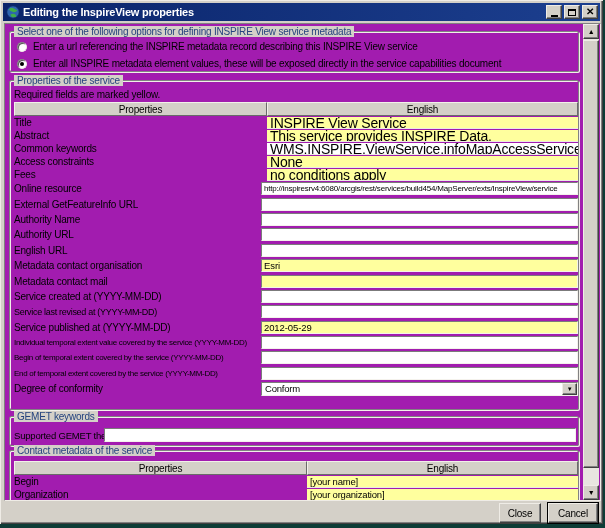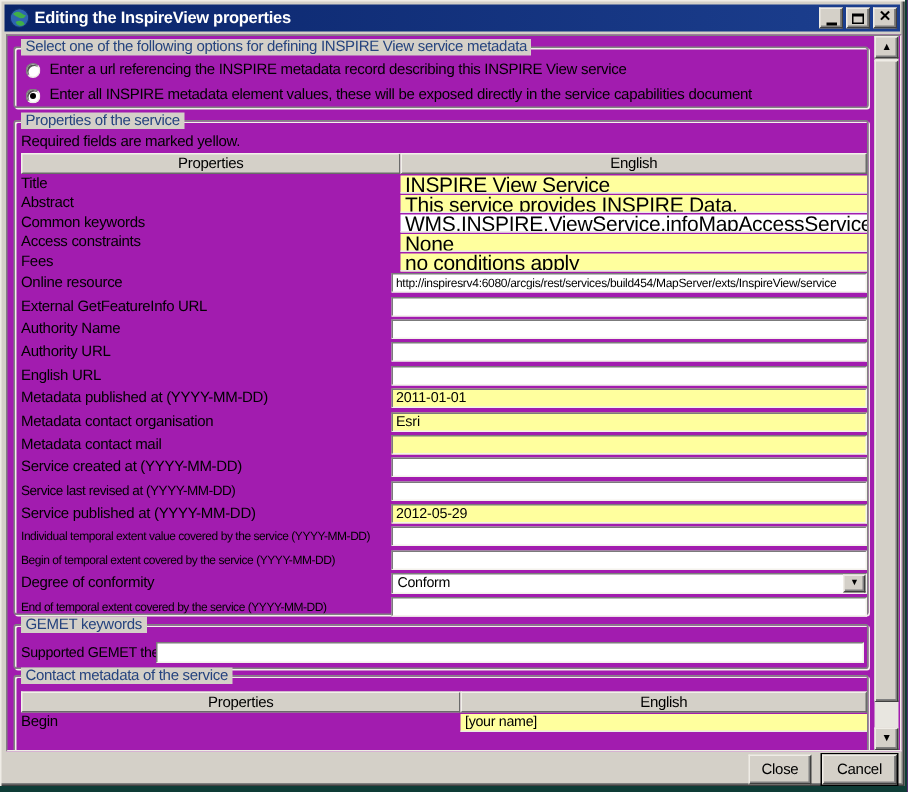--- a/index.html
+++ b/index.html
@@ -191,24 +191,20 @@
             </div>
             <div class="trow inputrow">
               <div class="tlabel">Authority URL</div>
               <input type="text" class="tinput white" value="" style="">
             </div>
             <div class="trow inputrow">
               <div class="tlabel">English URL</div>
               <input type="text" class="tinput white" value="" style="">
             </div>
             <div class="trow inputrow">
-              <div class="tlabel">Metadata published at (YYYY-MM-DD)</div>
-              <input type="text" class="tinput yellow" value="2011-01-01" style="">
-            </div>
-            <div class="trow inputrow">
               <div class="tlabel">Metadata contact organisation</div>
               <input type="text" class="tinput yellow" value="Esri" style="">
             </div>
             <div class="trow inputrow">
               <div class="tlabel">Metadata contact mail</div>
               <input type="text" class="tinput yellow" value="" style="">
             </div>
             <div class="trow inputrow">
               <div class="tlabel">Service created at (YYYY-MM-DD)</div>
               <input type="text" class="tinput white" value="" style="">
@@ -220,33 +216,33 @@
             <div class="trow inputrow">
               <div class="tlabel">Service published at (YYYY-MM-DD)</div>
               <input type="text" class="tinput yellow" value="2012-05-29" style="">
             </div>
             <div class="trow inputrow">
               <div class="tlabel f8">Individual temporal extent value covered by the service (YYYY-MM-DD)</div>
               <input type="text" class="tinput white" value="" style="">
             </div>
             <div class="trow inputrow">
               <div class="tlabel f8">Begin of temporal extent covered by the service (YYYY-MM-DD)</div>
+              <input type="text" class="tinput white" value="" style="">
+            </div>
+            <div class="trow inputrow">
+              <div class="tlabel f8">End of temporal extent covered by the service (YYYY-MM-DD)</div>
               <input type="text" class="tinput white" value="" style="">
             </div>
             <div class="trow selectrow">
               <div class="tlabel">Degree of conformity</div>
               <div class="tselect">
                 <span class="tsel-text">Conform</span>
                 <span class="ddbtn">▼</span>
               </div>
             </div>
-            <div class="trow inputrow">
-              <div class="tlabel f8">End of temporal extent covered by the service (YYYY-MM-DD)</div>
-              <input type="text" class="tinput white" value="" style="">
-            </div>
           </div>
       </div>
 
       <div class="group g-gemet">
         <span class="group-title">GEMET keywords</span>
         <div class="gemet-row">
           <span class="glabel">Supported GEMET themes</span>
           <input type="text" class="tinput white" value="" style="">
         </div>
       </div>
@@ -255,20 +251,24 @@
         <span class="group-title">Contact metadata of the service</span>
         <div class="thead contact">
           <div class="th c1">Properties</div>
           <div class="th c2">English</div>
         </div>
         <div id="contact-rows">
             <div class="crow">
               <div class="tlabel">Begin</div>
               <div class="tcell yellow">[your name]</div>
             </div>
+            <div class="crow">
+              <div class="tlabel">Organization</div>
+              <div class="tcell yellow">[your organization]</div>
+            </div>
           </div>
       </div>
 
     </div>
 
     <div class="vscroll">
       <div class="sb-btn sb-up">
           <span>▲</span>
         </div>
       <div class="sb-thumb"></div>

